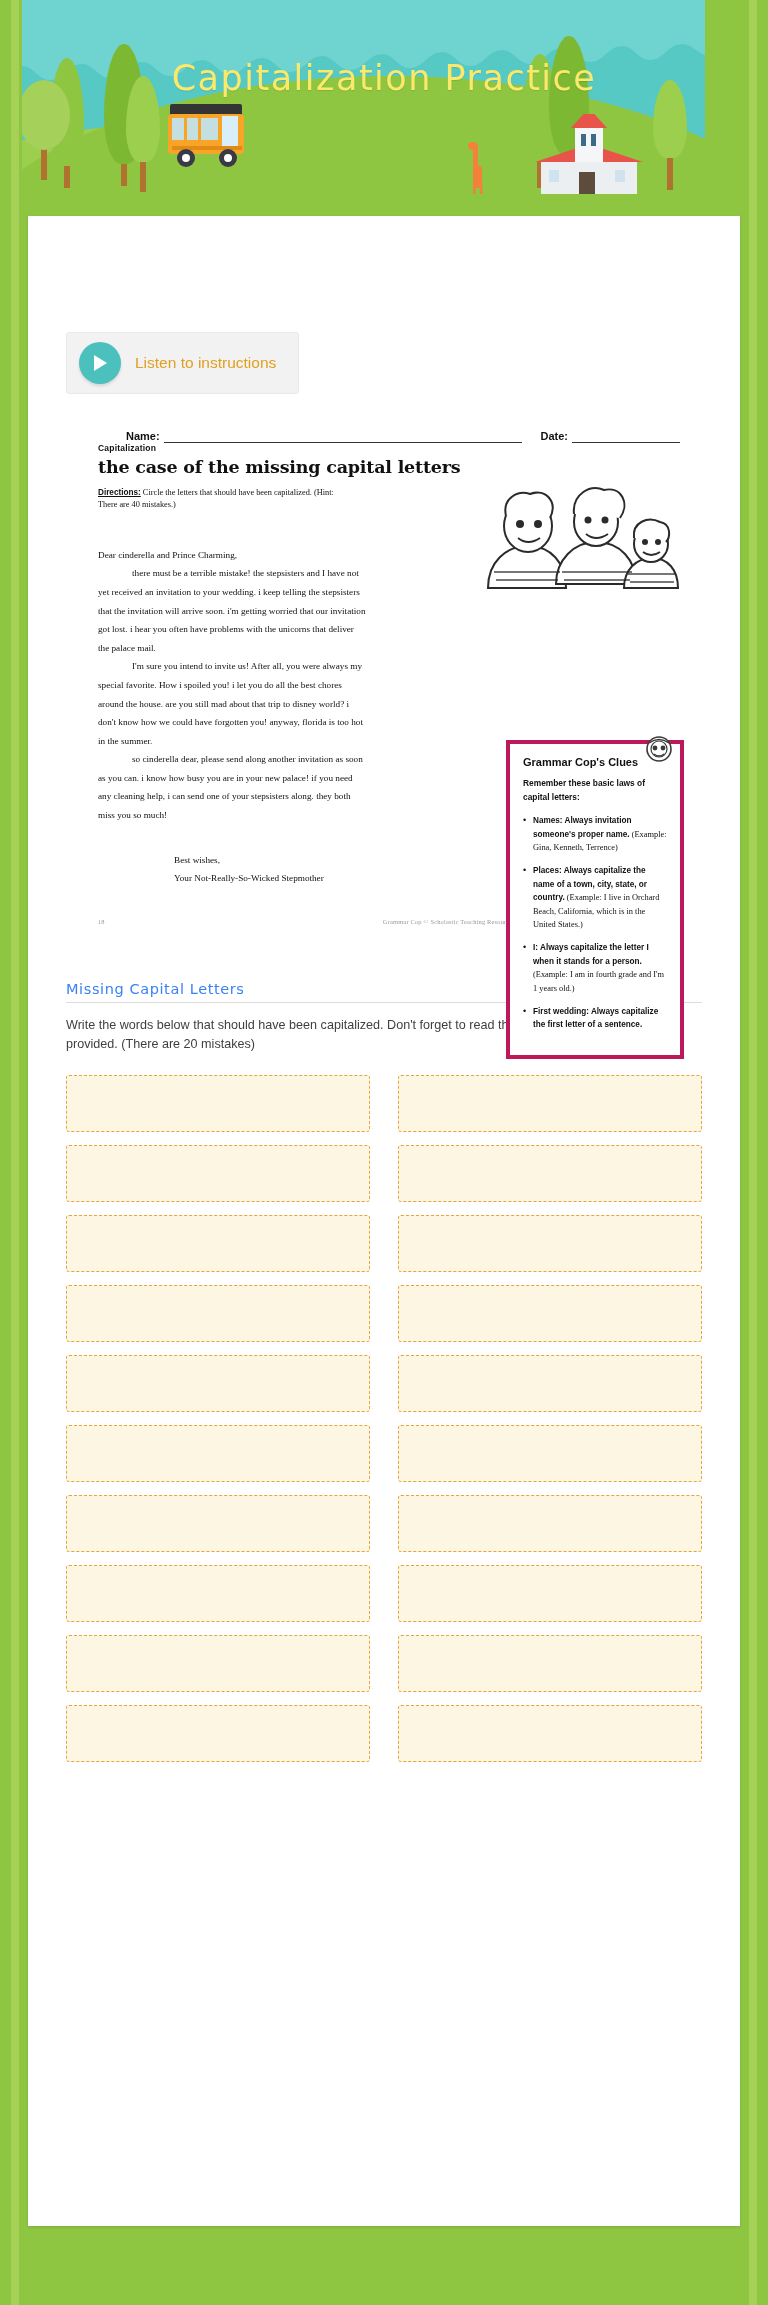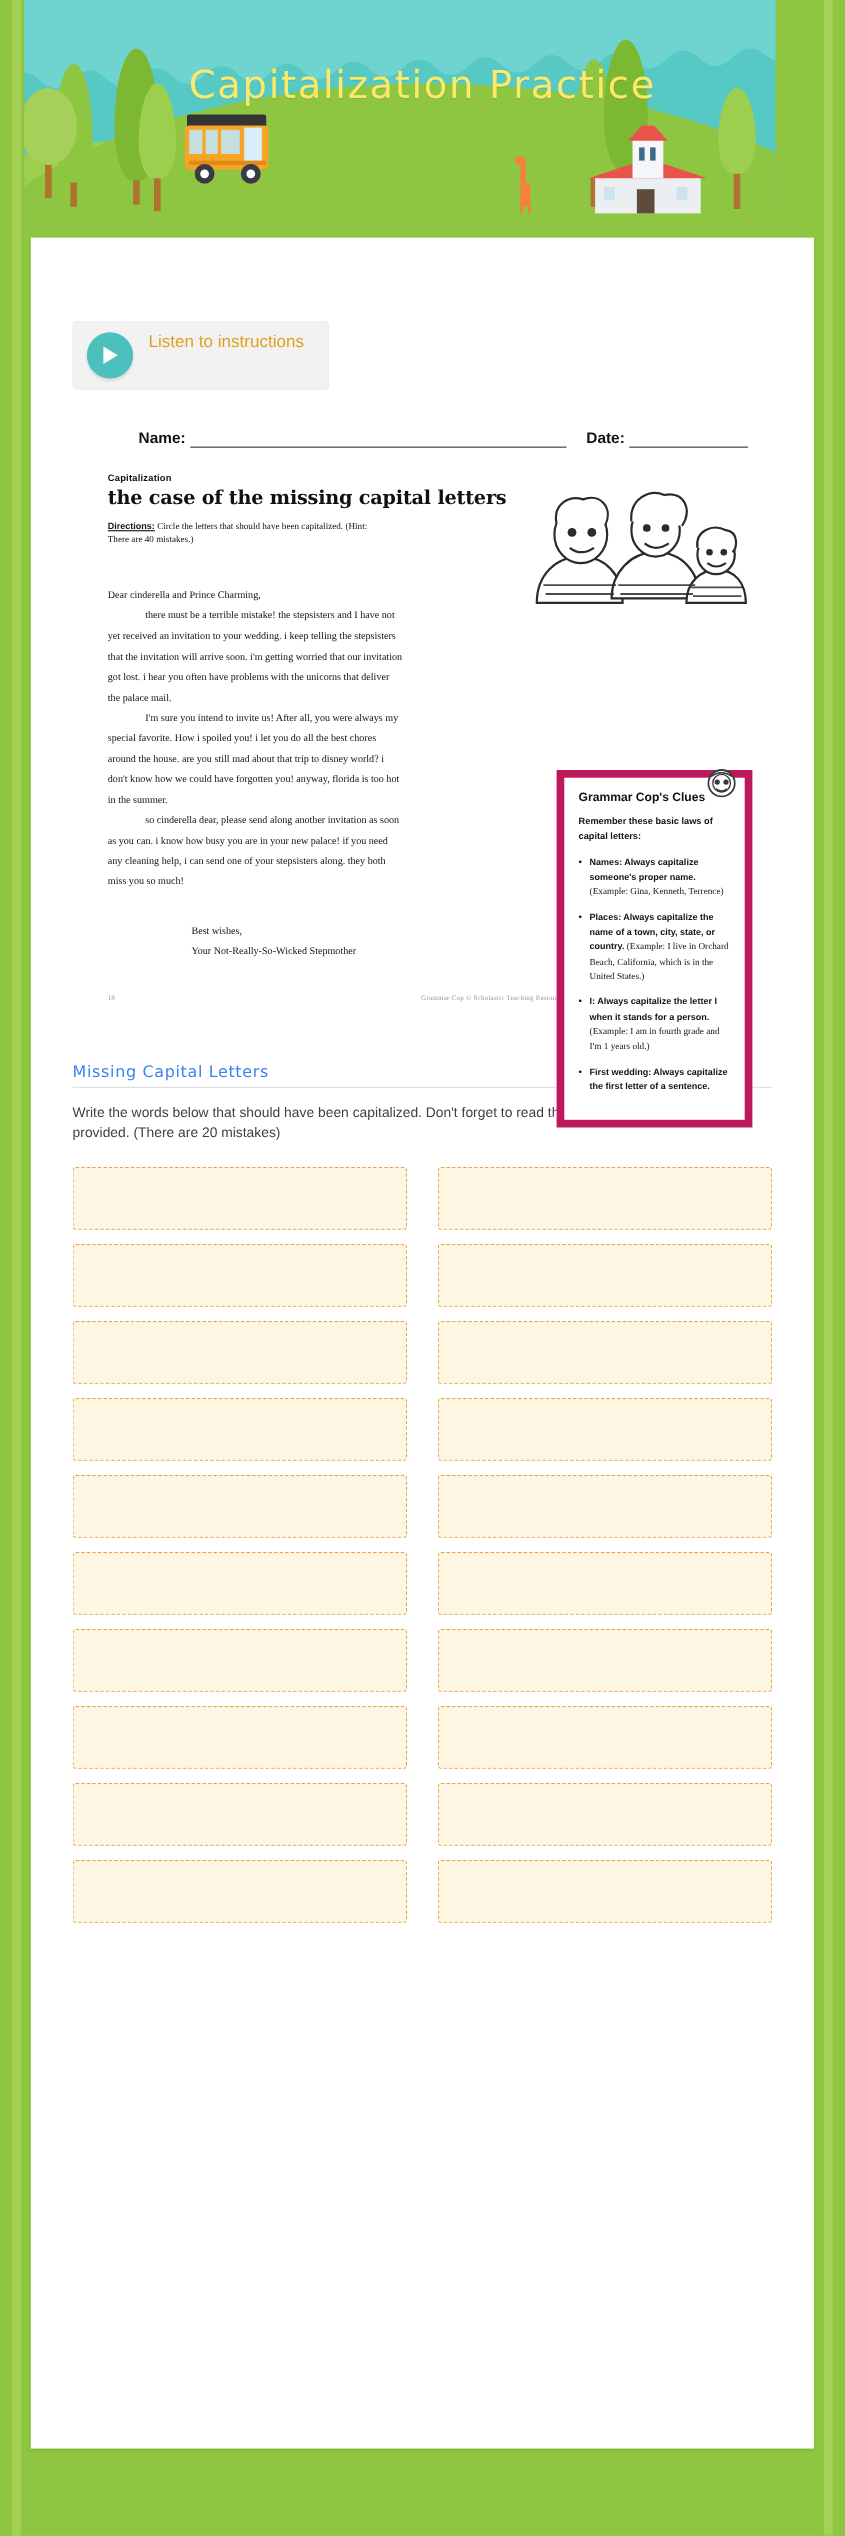--- a/index.html
+++ b/index.html
@@ -97,37 +97,37 @@
     position: absolute; left: 28px; top: 216px; width: 712px;
     background: #ffffff;
     box-shadow: 0 1px 3px rgba(0,0,0,.12);
     min-height: 2010px;
     z-index: 10;
   }
 
   
   #listen-row { padding: 76px 0 0 38px; }
   #listen-btn {
-    display: inline-flex; gap: 14px;
+    display: inline-flex; align-items: center; gap: 14px;
     background: #f2f2f2; border: 1px solid #eaeaea; border-radius: 3px;
-    padding: 9px 22px 9px 12px; cursor: pointer;
+    padding: 9px 22px 9px 12px; cursor: pointer; margin-top: 40px;
   }
   #play-icon {
     width: 42px; height: 42px; border-radius: 50%;
     background: #4cc0bd; display: flex; align-items: center; justify-content: center;
     box-shadow: 0 2px 3px rgba(0,0,0,.12);
   }
   #listen-label { color: #e0a020; font-size: 15.5px; }
 
   
   #sheet { margin: 36px 60px 0 70px; position: relative; }
 
   .name-row {
-    display: flex; align-items: flex-end; font-size: 14px; font-weight: bold;
-    color: #111; gap: 4px; margin-bottom: 22px; padding-left: 28px;
+    display: flex; align-items: flex-end; font-size: 11px; font-weight: bold;
+    color: #111; gap: 4px;  padding-left: 28px;
   }
   .name-row .lbl { white-space: nowrap; padding-bottom: 1px;}
   .name-row .rule { border-bottom: 1px solid #333; height: 11px; }
   .rule-name { flex: 1 1 auto; margin-right: 14px;}
   .rule-date { width: 108px; }
 
   .eyebrow { font-size: 8.5px; font-weight: bold; color: #111; margin-bottom: 4px; letter-spacing:.2px;}
   .ws-title {
     font-family: "DejaVu Serif", serif;
     font-size: 17.5px; font-weight: bold; color: #111;
@@ -155,21 +155,21 @@
     font-family: "Liberation Serif", serif;
     font-size: 9.2px; line-height: 2.02; color: #111;
   }
   #letter p { margin-bottom: 0; }
   .ind { text-indent: 34px; }
   .sig { margin-top: 26px; padding-left: 76px; }
 
   
   #clues {
     position: absolute; right: -4px; top: 310px; width: 178px;
-    border: 7px solid #be185d; background: #fff;
+    border: 4px solid #be185d; background: #fff;
     padding: 12px 13px 14px 13px;
   }
   #clues h3 { font-size: 11px; font-weight: bold; color: #111; margin-bottom: 9px; }
   #clues .sub { font-size: 8.4px; font-weight: bold; line-height: 1.62; margin-bottom: 10px; color:#111;}
   #clues ul { list-style: none; }
   #clues li {
     font-size: 8.4px; line-height: 1.62; margin-bottom: 9px; color: #111;
     padding-left: 10px; position: relative;
     font-family: "Liberation Serif", serif;
   }
@@ -376,21 +376,21 @@
           <circle cx="15" cy="15" r="8" fill="#ffffff" stroke="#3a3a3a" stroke-width="1.2"></circle>
           <circle cx="11" cy="14" r="2.4" fill="#3a3a3a"></circle>
             <circle cx="19" cy="14" r="2.4" fill="#3a3a3a"></circle>
           <path d="M10,20 Q15,24 20,20" stroke="#3a3a3a" stroke-width="1.3" fill="none"></path>
           <path d="M5,9 Q15,2 25,9" stroke="#3a3a3a" stroke-width="1.4" fill="none"></path>
         </svg>
         <h3>Grammar Cop's Clues</h3>
         <div class="sub">Remember these basic laws of capital letters:</div>
         <ul>
           <li>
-            <b>Names: Always capitalize someone's proper name.</b>
+            <b>Names: Always invitation someone's proper name.</b>
             <span>(Example: Gina, Kenneth, Terrence)</span>
           </li>
           <li>
             <b>Places: Always capitalize the name of a town, city, state, or country.</b>
             <span>(Example: I live in Orchard Beach, California, which is in the United States.)</span>
           </li>
           <li>
             <b>I: Always capitalize the letter I when it stands for a person.</b>
             <span>(Example: I am in fourth grade and I'm 1 years old.)</span>
           </li>

